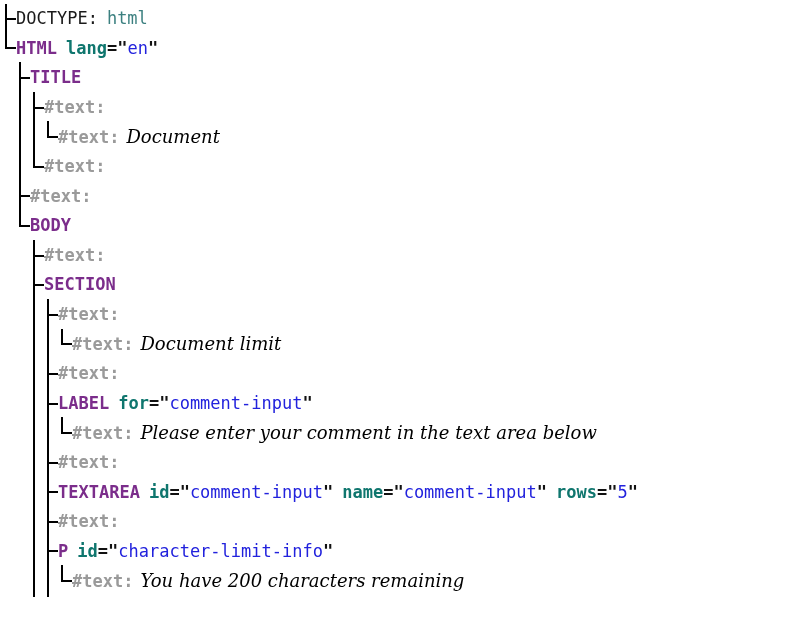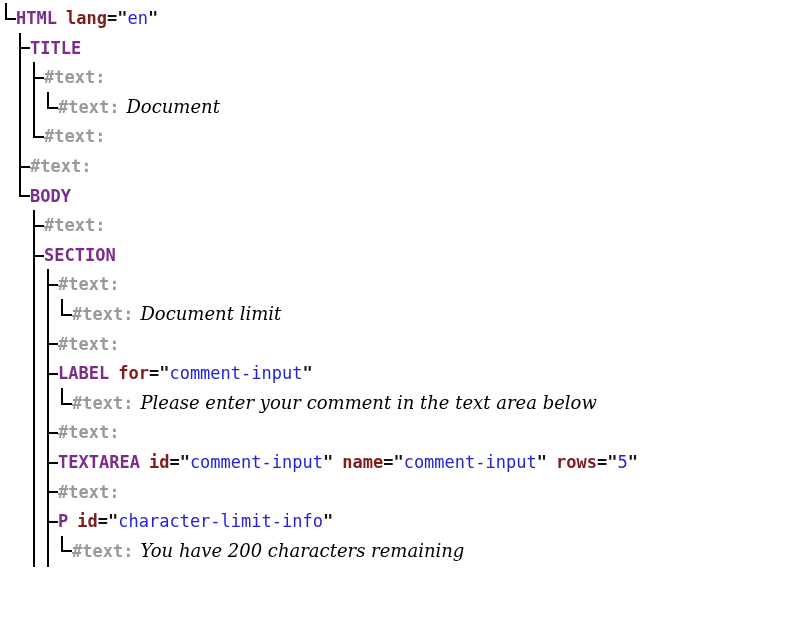--- a/index.html
+++ b/index.html
@@ -106,21 +106,21 @@
   }
   .doctype-key {
     color: #1a1a1a;
     font-weight: normal;
   }
   .doctype-val {
     color: #3C8080;
     font-weight: normal;
   }
   .attr-name {
-    color: #7f1d1d;
+    color: #0f766e;
     font-weight: bold;
   }
   .eq, .quote {
     color: #111111;
     font-weight: bold;
   }
   .attr-val {
     color: #2222DD;
     font-weight: normal;
   }
@@ -137,20 +137,26 @@
     padding-left: 7px;
   }
   .sp { display: inline-block; width: 9px; }
 </style>
 </head>
 <body>
 
 <div id="tree">
     <div class="row">
       <div class="guides">
+        <span class="g tee elbow-top"></span>
+      </div>
+      <span class="content"><span class="doctype-key">DOCTYPE:</span><span class="sp"></span><span class="doctype-val">html</span></span>
+    </div>
+    <div class="row">
+      <div class="guides">
         <span class="g elbow"></span>
       </div>
       <span class="content"><span class="tag">HTML</span><span class="sp"></span><span class="attr-name">lang</span><span class="eq">=</span><span class="quote">"</span><span class="attr-val">en</span><span class="quote">"</span></span>
     </div>
     <div class="row">
       <div class="guides">
         <span class="g"></span>
         <span class="g tee"></span>
       </div>
       <span class="content"><span class="tag">TITLE</span></span>

